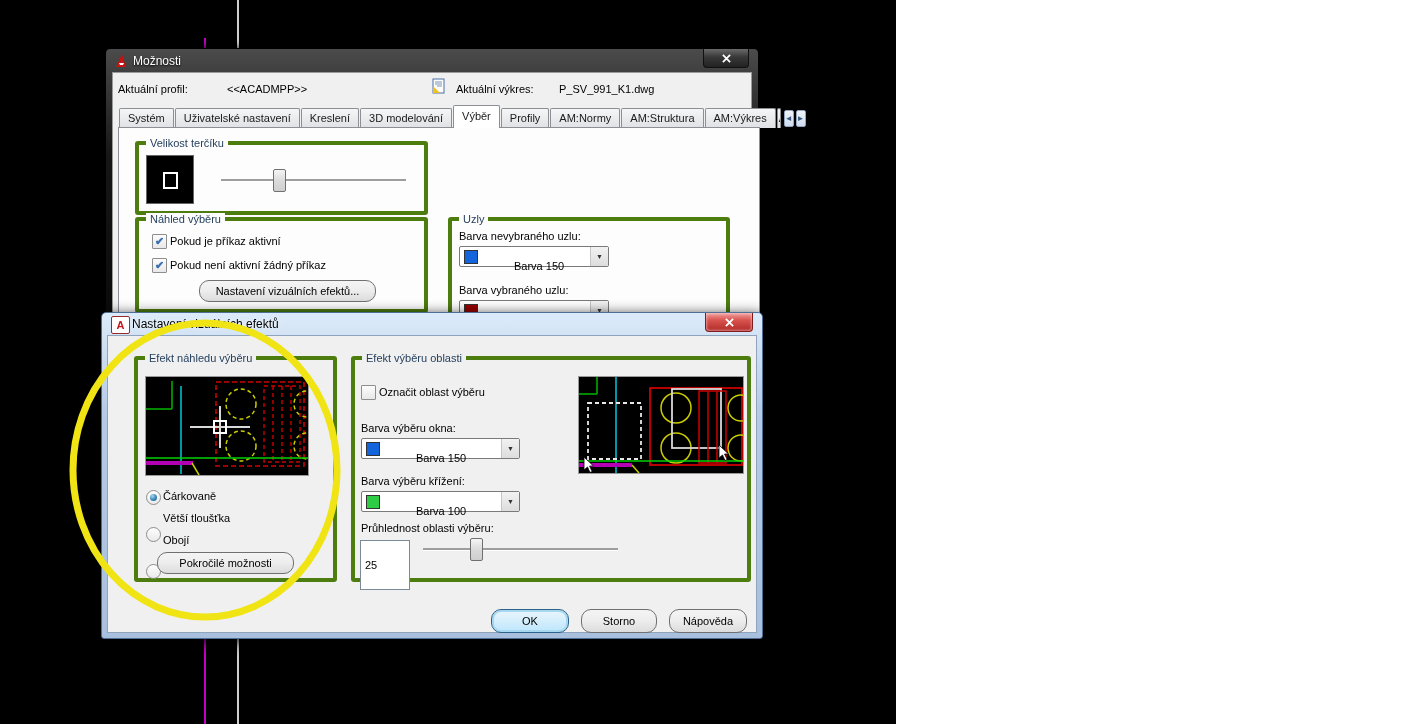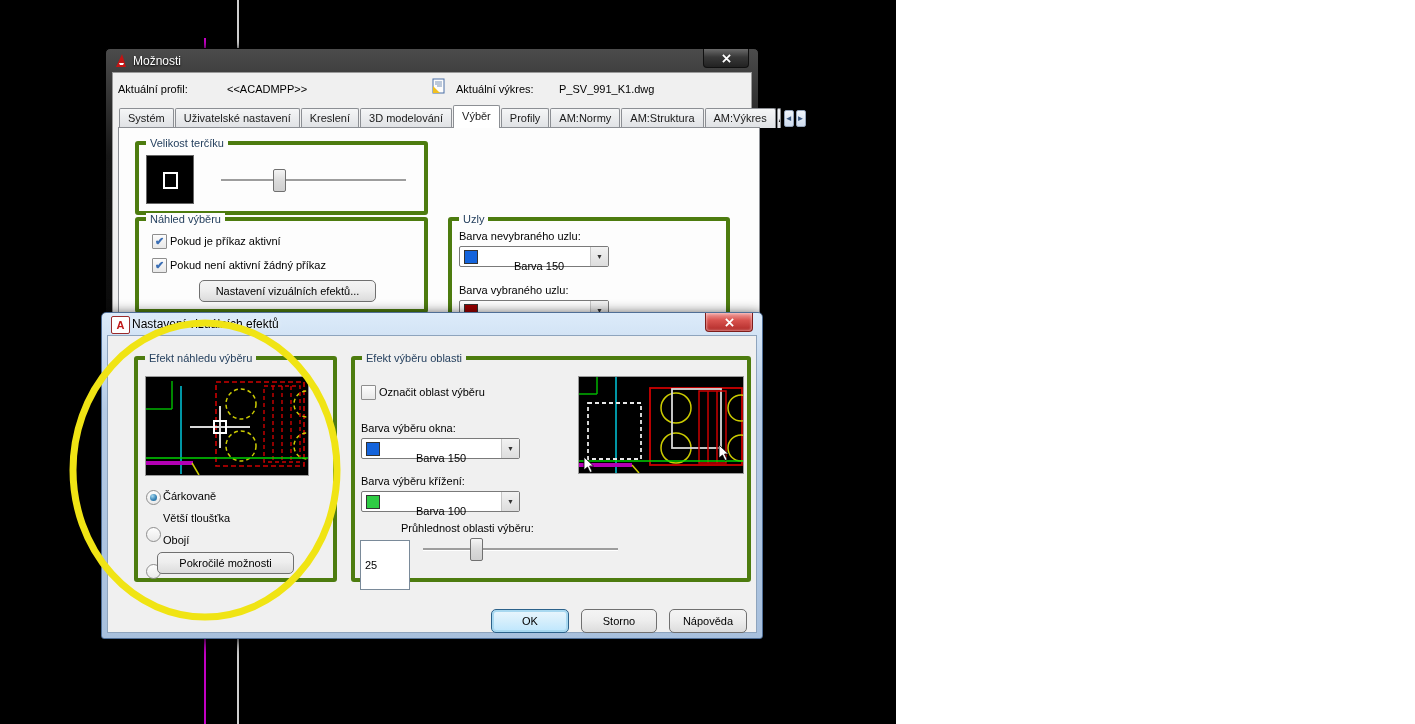--- a/index.html
+++ b/index.html
@@ -58,21 +58,21 @@
 
   
   .checkbox{width:13px;height:13px;background:linear-gradient(#fcfcfc,#e8e8e8);border:1px solid #8e8e8e;border-radius:1px;
     display:flex;align-items:center;justify-content:center;font-size:11px;color:#3b6fb5;font-weight:bold;}
   .radio{width:13px;height:13px;border:1px solid #8e8e8e;border-radius:50%;background:linear-gradient(#fdfdfd,#eaeaea);}
   .radio.sel::after{content:"";position:absolute;left:3px;top:3px;width:7px;height:7px;border-radius:50%;
     background:radial-gradient(circle at 35% 30%,#a6d9ef,#3a86b8 55%,#1d608e);}
   .radio{position:relative;}
 
   
-  .btn{background:linear-gradient(#f4f4f4,#eee 45%,#dcdcdc);border:1px solid #707070;border-radius:5px;
+  .btn{background:linear-gradient(#f4f4f4,#eee 45%,#dcdcdc);border:1px solid #707070;border-radius:10px;
     display:flex;align-items:center;justify-content:center;color:#000;}
   .btn-default{border:1px solid #2c628b;box-shadow:inset 0 0 0 2px #a8d8f0;
     background:linear-gradient(#eaf6fd,#d7effc 45%,#bde6fd);}
 
   
   .dropdown{background:#fff;border:1px solid #7a7a7a;border-radius:2px;}
   .dd-swatch{position:absolute;left:4px;top:3px;width:12px;height:12px;border:1px solid #333;}
   .dd-text{position:absolute;left:22px;top:13px;margin-left:32px;}
   .dd-arrow{position:absolute;right:0;top:0;width:17px;height:100%;border-left:1px solid #c5c5c5;
     display:flex;align-items:center;justify-content:center;font-size:7px;color:#333;
@@ -254,21 +254,21 @@
           <div class="dd-arrow">▼</div>
         </div>
 
         <span class="abs lbl" style="left:6px;top:115px;">Barva výběru křížení:</span>
         <div class="abs dropdown" style="left:6px;top:131px;width:157px;height:19px;">
           <div class="dd-swatch" style="background-color: rgb(46, 204, 68);"></div>
           <span class="dd-text">Barva 100</span>
           <div class="dd-arrow">▼</div>
         </div>
 
-        <span class="abs lbl" style="left:6px;top:162px;margin-left:40px;">Průhlednost oblasti výběru:</span>
+        <span class="abs lbl" style="left:6px;top:162px;">Průhlednost oblasti výběru:</span>
         <input class="abs textbox" style="left: 5px; top: 180px; width: 40px; height: 16px;" value="25">
         <div class="abs slider" style="left:68px;top:178px;width:195px;">
           <div class="groove"></div>
           <div class="handle" style="left:24%;"></div>
         </div>
 
         <svg class="abs cad-frame" style="left:223px;top:16px;" width="164" height="96" viewBox="0 0 164 96">
           <rect x="0" y="0" width="164" height="96" fill="#000"></rect>
           <path d="M18,0 V17 M18,17 H0" stroke="#00b400" stroke-width="1.5" fill="none"></path>
           <path d="M37,0 V96" stroke="#00c8dc" stroke-width="1.5"></path>

